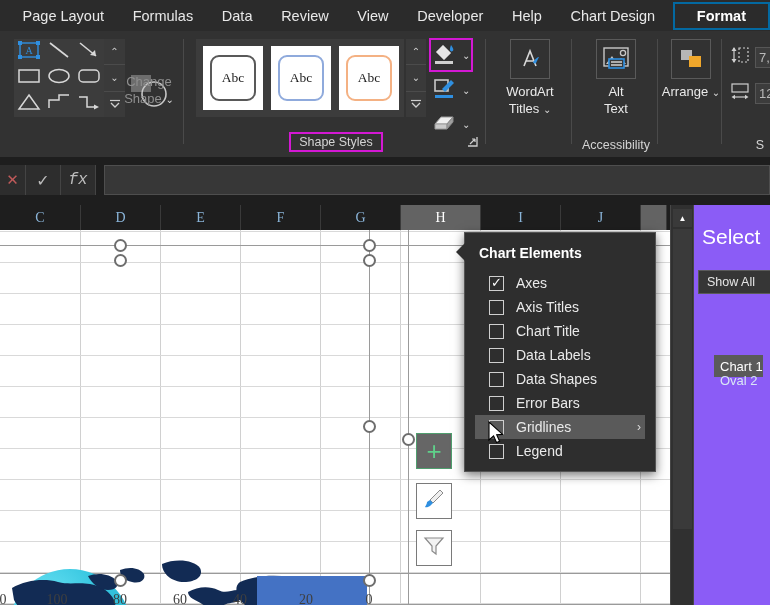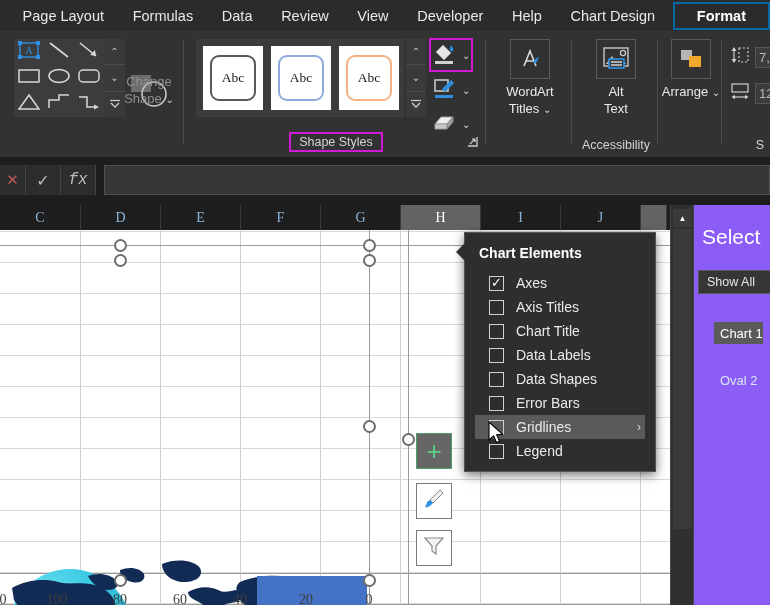--- a/index.html
+++ b/index.html
@@ -716,17 +716,17 @@
   </div>
 
   <div class="vscroll">
     <div class="vscroll-up">▲</div>
     <div class="vscroll-thumb"></div>
   </div>
 
   <div class="selpane">
     <div class="selpane-title">Select</div>
     <div class="selpane-showall">Show All</div>
-    <div class="selpane-item selected" style="top:117px;">Chart 1</div>
+    <div class="selpane-item selected" style="top:150px;">Chart 1</div>
     <div class="selpane-item" style="top:164px;">Oval 2</div>
   </div>
 
 </div>
 
 </body></html>

